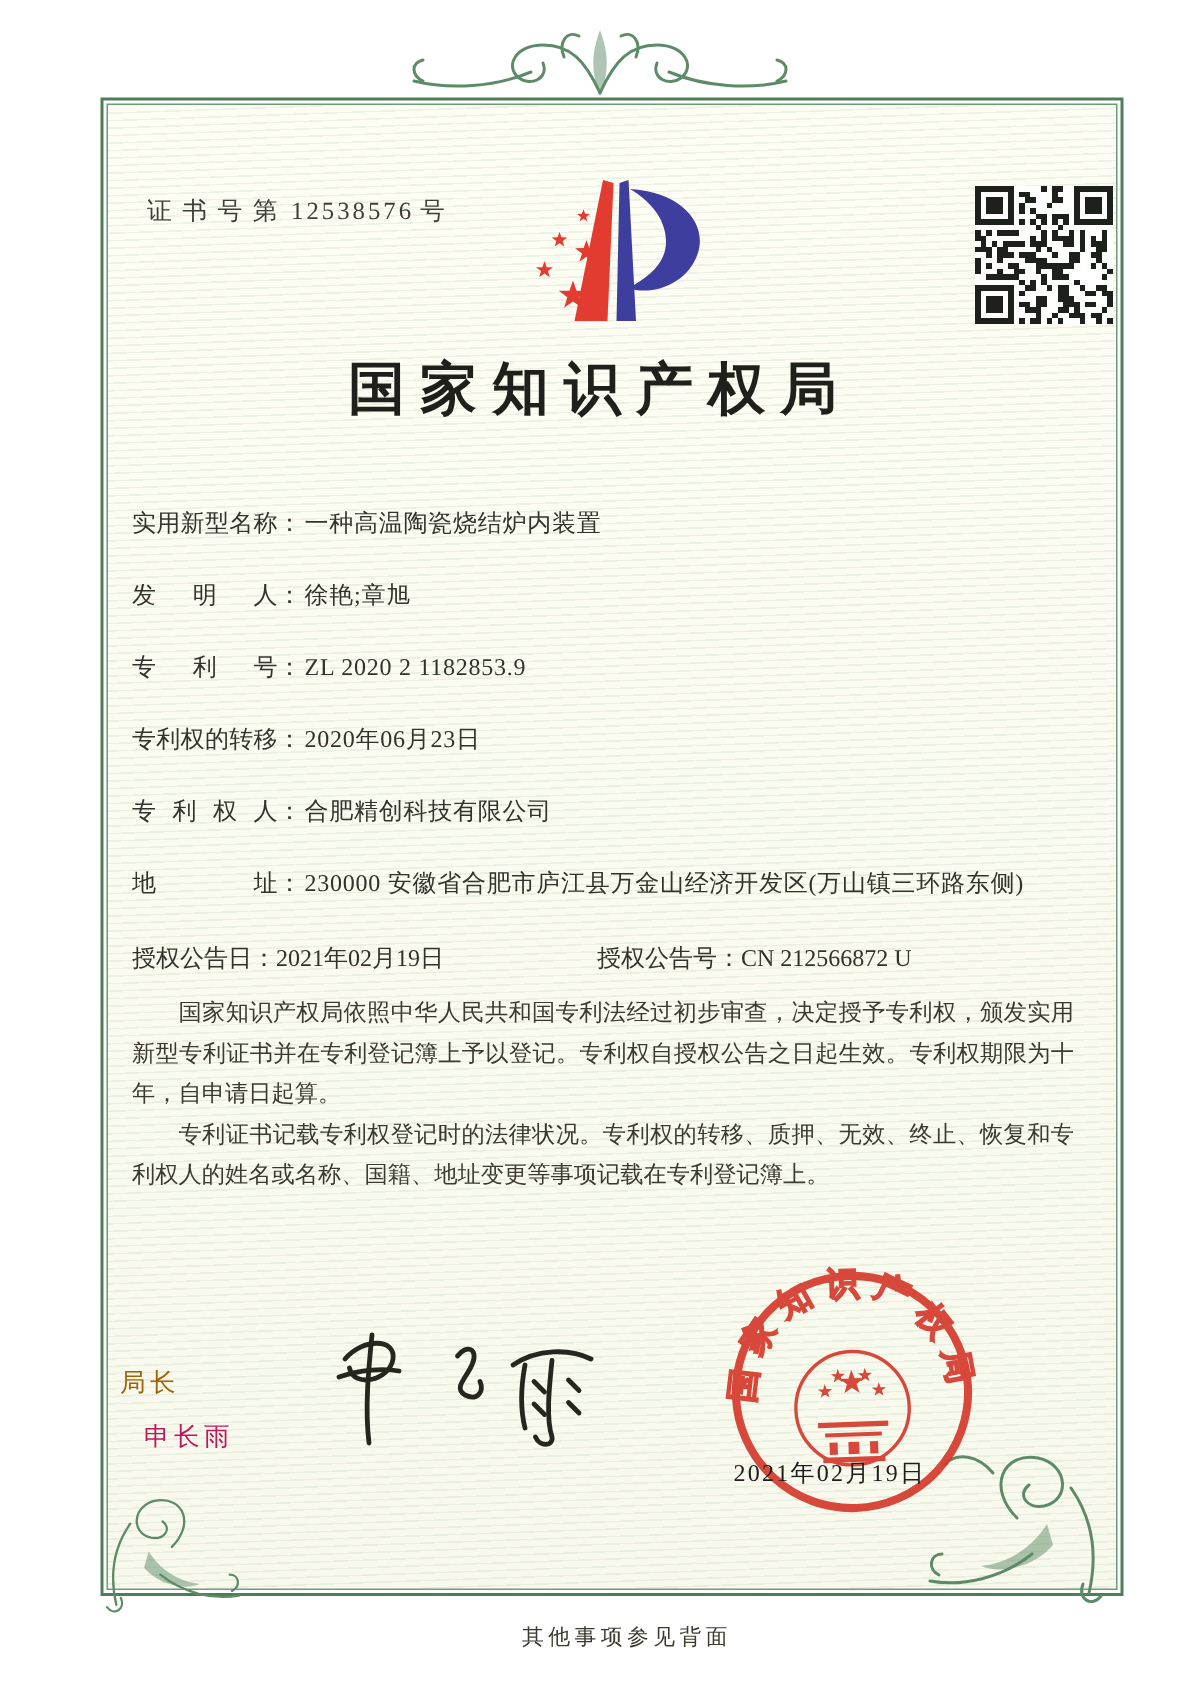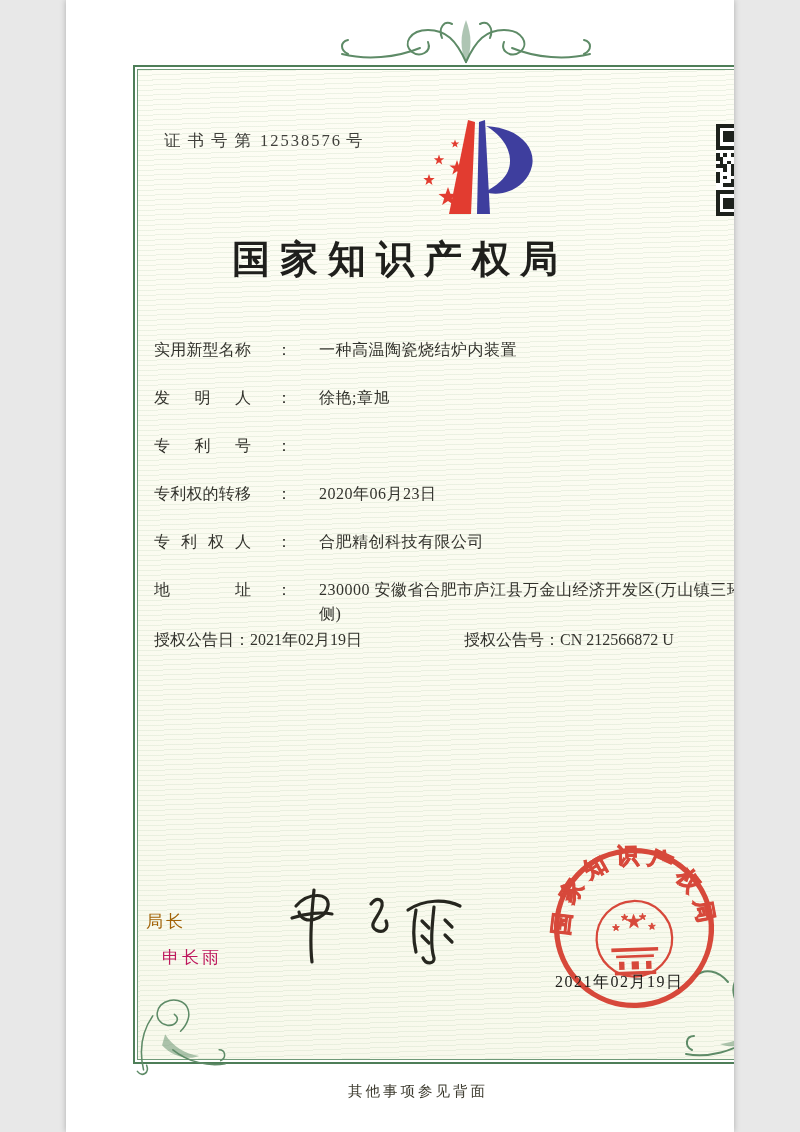--- a/index.html
+++ b/index.html
@@ -1,17 +1,17 @@
 <!DOCTYPE html>
 <html><head>
 <meta charset="utf-8">
 <style>
   html,body{margin:0;padding:0;background:#e8e8e8;}
   .sheet{
-    position:relative;width:668px;height:1132px;background:#ffffff;
+    position:relative;width:800px;height:1132px;background:#ffffff;
     font-family:"Liberation Serif","DejaVu Serif",serif;color:#2c2c28;
     overflow:hidden;margin:0 auto;box-shadow:0 0 6px rgba(0,0,0,.25);
   }
   
   .frame{position:absolute;left:67px;top:65px;width:678px;height:995px;
     border:2px solid #4e7e58;z-index:1;}
   .frame-inner{position:absolute;inset:2px;border:1px solid #6f9a78;
     background:
       repeating-linear-gradient(178deg, rgba(150,186,146,0.16) 0 1px, rgba(255,255,255,0) 1px 5px),
       linear-gradient(#fdfdf4,#f8f9ec);}
@@ -24,21 +24,21 @@
   .cert-no .sp{letter-spacing:7px;}
   .cert-no .num{letter-spacing:2px;margin-left:2px;}
   .cert-no .suf{margin-left:4px;}
   .logo{position:absolute;left:336px;top:110px;z-index:4;}
   .qr{position:absolute;left:650px;top:124px;z-index:4;background:#fff;}
   .qr rect{fill:#1d211c;}
   .title{position:absolute;left:0;right:0;top:234px;z-index:4;text-align:center;
     font-size:38px;font-weight:700;letter-spacing:10px;color:#1f1f1c;}
   
   .field-row{position:absolute;left:88px;width:630px;z-index:4;font-size:16px;
-    display:flex;align-items:flex-start;line-height:24px;color:#33332d;gap:25px;}
+    display:flex;align-items:flex-start;line-height:24px;color:#33332d;}
   .flabel{display:inline-block;width:97px;flex:none;text-align:justify;
     text-align-last:justify;-moz-text-align-last:justify;}
   .fcolon{flex:none;width:18px;}
   .fvalue{flex:1;letter-spacing:.5px;}
   .row-1{top:338px}.row-2{top:386px}.row-3{top:434px}
   .row-4{top:482px}.row-5{top:530px}.row-6{top:578px}
   .grant-row{top:628px;display:block;white-space:nowrap;}
   .grant-group{white-space:nowrap;}
   .grant-no-group{position:absolute;left:310px;top:0;}
   
@@ -414,20 +414,21 @@
       <span class="fvalue">一种高温陶瓷烧结炉内装置</span>
   </div>
   <div class="field-row row-2">
     <span class="flabel">发明人</span>
       <span class="fcolon">：</span>
       <span class="fvalue">徐艳;章旭</span>
   </div>
   <div class="field-row row-3">
     <span class="flabel">专利号</span>
       <span class="fcolon">：</span>
+      <span class="fvalue">ZL 2020 2 1182853.9</span>
   </div>
   <div class="field-row row-4">
     <span class="flabel">专利权的转移</span>
       <span class="fcolon">：</span>
       <span class="fvalue">2020年06月23日</span>
   </div>
   <div class="field-row row-5">
     <span class="flabel">专利权人</span>
       <span class="fcolon">：</span>
       <span class="fvalue">合肥精创科技有限公司</span>
@@ -440,20 +441,24 @@
 
   <div class="field-row grant-row">
     <span class="grant-group">
       <span>授权公告日</span><span>：</span><span>2021年02月19日</span>
     </span>
     <span class="grant-group grant-no-group">
       <span>授权公告号</span><span>：</span><span>CN 212566872 U</span>
     </span>
   </div>
 
+  <div class="body-text">
+    <p>国家知识产权局依照中华人民共和国专利法经过初步审查，决定授予专利权，颁发实用新型专利证书并在专利登记簿上予以登记。专利权自授权公告之日起生效。专利权期限为十年，自申请日起算。</p>
+    <p>专利证书记载专利权登记时的法律状况。专利权的转移、质押、无效、终止、恢复和专利权人的姓名或名称、国籍、地址变更等事项记载在专利登记簿上。</p>
+  </div>
 
   <div class="signer-title">局长</div>
   <div class="signer-name">申长雨</div>
 
   <svg class="sig" width="210" height="96" viewBox="0 0 210 96">
     <path d="M38,14 C36,34 33,62 36,86"></path>
     <path d="M20,30 C32,16 54,16 52,30 C50,44 26,50 23,36"></path>
     <path d="M16,42 C30,37 46,36 56,38"></path>
     <path d="M95,28 C101,20 109,23 105,33 C101,43 92,49 100,54 C108,58 113,52 110,45"></path>
     <path d="M132,34 C148,23 170,23 184,30"></path>

